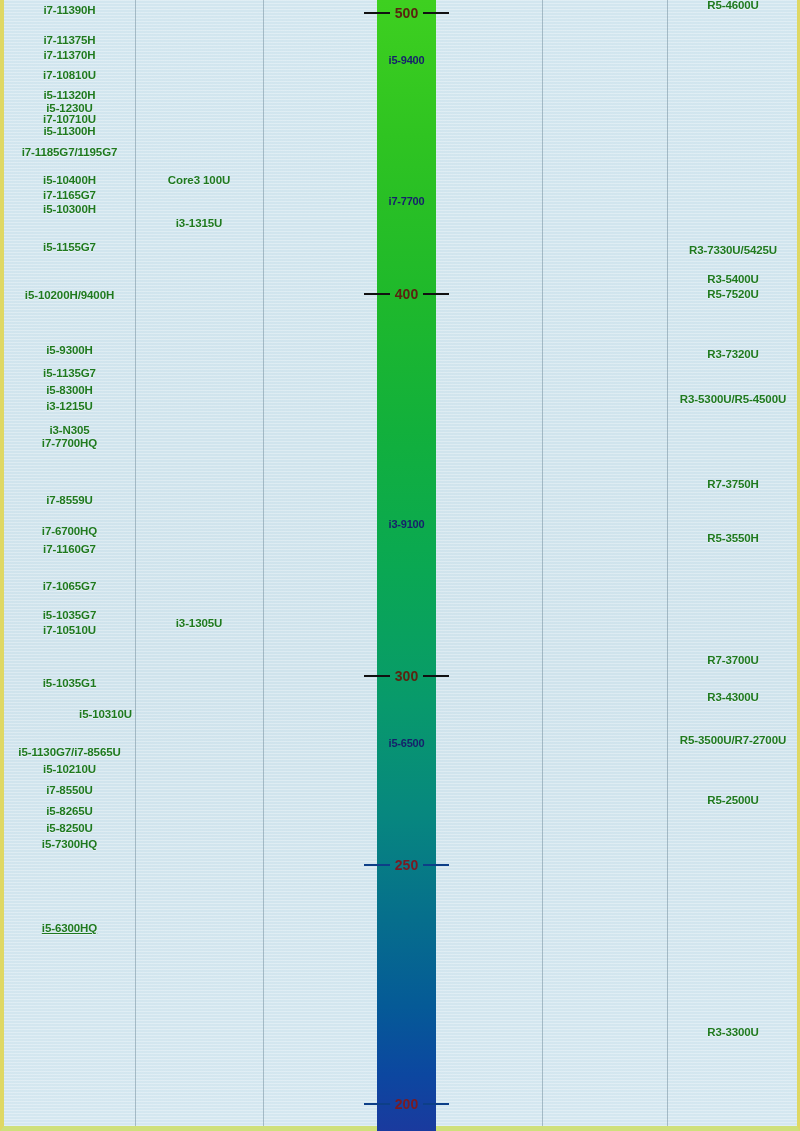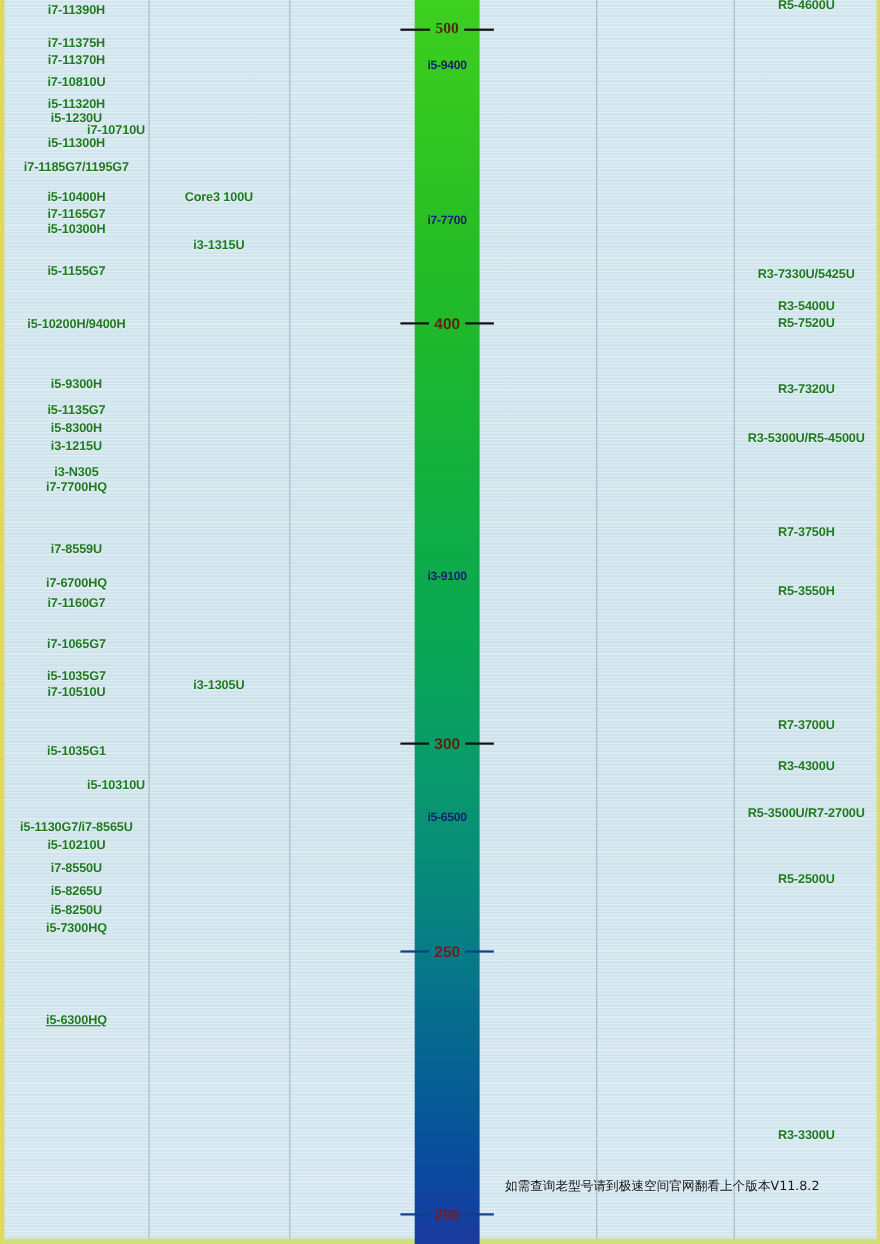--- a/index.html
+++ b/index.html
@@ -85,21 +85,21 @@
 <div id="chart">
 
   <div class="divider" style="left:131px"></div>
   <div class="divider" style="left:259px"></div>
   <div class="divider" style="left:538px"></div>
   <div class="divider" style="left:663px"></div>
 
   <div id="bar"></div>
 
   <div id="layer-ticks">
-      <div class="tick" style="top: 19px; font-family: Liberation Serif, serif;">
+      <div class="tick" style="top: 5px;">
         <span class="rule"></span>
         <span class="num">500</span>
         <span class="rule"></span>
       </div>
       <div class="tick" style="top: 286px;">
         <span class="rule"></span>
         <span class="num">400</span>
         <span class="rule"></span>
       </div>
       <div class="tick" style="top: 668px;">
@@ -124,21 +124,21 @@
       <div class="barlabel" style="top: 518px;">i3-9100</div>
       <div class="barlabel" style="top: 737px;">i5-6500</div>
     </div>
   <div id="layer-cpus">
       <div class="cpu col-intel-main" style="top: 4px;">i7-11390H</div>
       <div class="cpu col-intel-main" style="top: 34px;">i7-11375H</div>
       <div class="cpu col-intel-main" style="top: 49px;">i7-11370H</div>
       <div class="cpu col-intel-main" style="top: 69px;">i7-10810U</div>
       <div class="cpu col-intel-main" style="top: 89px;">i5-11320H</div>
       <div class="cpu col-intel-main" style="top: 102px;">i5-1230U</div>
-      <div class="cpu col-intel-main" style="top: 113px; margin-left: 36px;">i7-10710U</div>
+      <div class="cpu col-intel-main" style="top: 113px;">i7-10710U</div>
       <div class="cpu col-intel-main" style="top: 125px;">i5-11300H</div>
       <div class="cpu col-intel-main" style="top: 146px;">i7-1185G7/1195G7</div>
       <div class="cpu col-intel-main" style="top: 174px;">i5-10400H</div>
       <div class="cpu col-intel-main" style="top: 189px;">i7-1165G7</div>
       <div class="cpu col-intel-main" style="top: 203px;">i5-10300H</div>
       <div class="cpu col-intel-main" style="top: 241px;">i5-1155G7</div>
       <div class="cpu col-intel-main" style="top: 289px;">i5-10200H/9400H</div>
       <div class="cpu col-intel-main" style="top: 344px;">i5-9300H</div>
       <div class="cpu col-intel-main" style="top: 367px;">i5-1135G7</div>
       <div class="cpu col-intel-main" style="top: 384px;">i5-8300H</div>
@@ -172,16 +172,15 @@
       <div class="cpu col-amd-main" style="top: 478px;">R7-3750H</div>
       <div class="cpu col-amd-main" style="top: 532px;">R5-3550H</div>
       <div class="cpu col-amd-main" style="top: 654px;">R7-3700U</div>
       <div class="cpu col-amd-main" style="top: 691px;">R3-4300U</div>
       <div class="cpu col-amd-main" style="top: 734px;">R5-3500U/R7-2700U</div>
       <div class="cpu col-amd-main" style="top: 794px;">R5-2500U</div>
       <div class="cpu col-amd-main" style="top: 1026px;">R3-3300U</div>
     </div>
 
   <div id="note">
-    <div>如需查询老型号请到极速空间官网翻看上个版本V11.8.2</div>
   </div>
 
 </div>
 
 </body></html>

